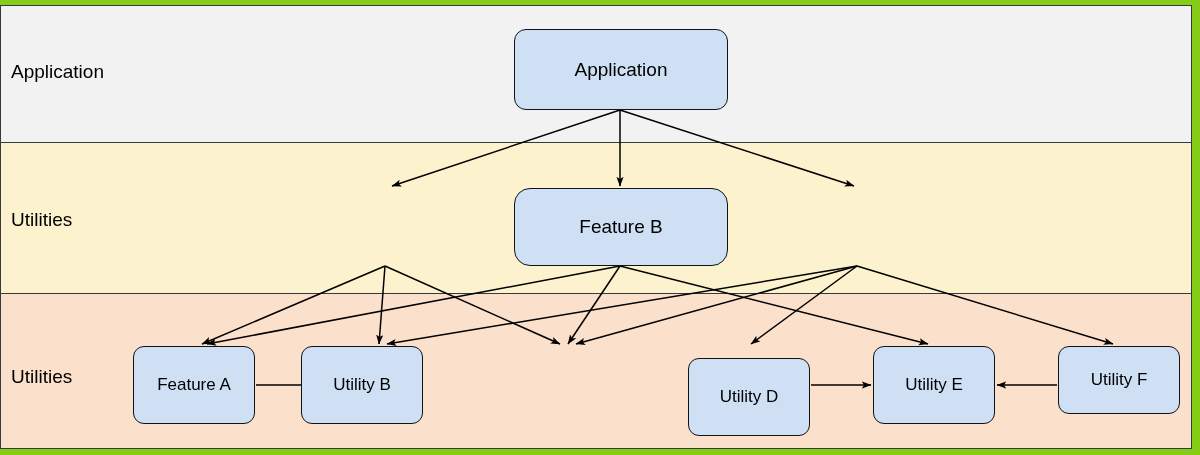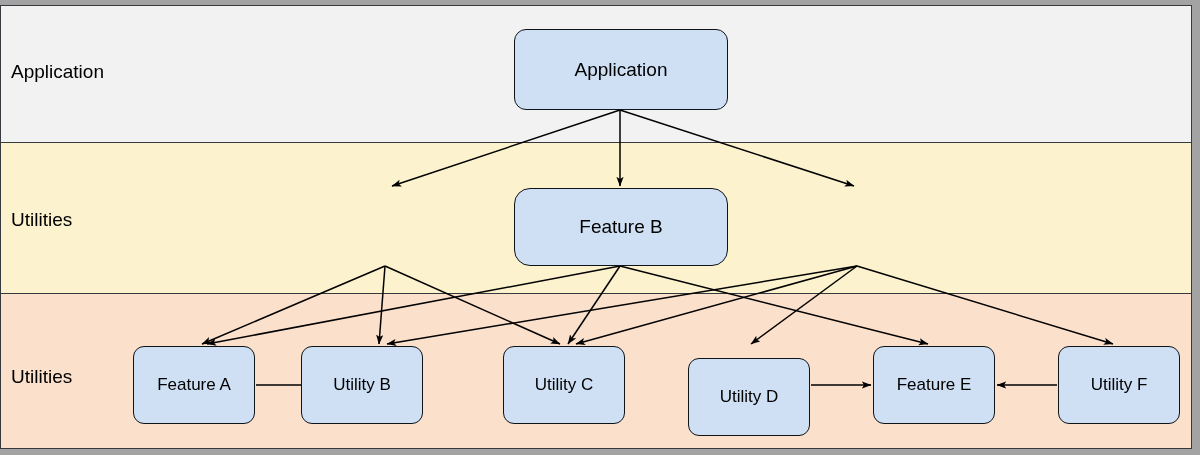--- a/index.html
+++ b/index.html
@@ -6,21 +6,21 @@
     margin: 0;
     padding: 0;
     background: #ffffff;
   }
   #diagram-root {
     position: relative;
     width: 1200px;
     height: 455px;
     font-family: "Liberation Sans", sans-serif;
     overflow: hidden;
-    background: #a3a3a3;
+    background: #84cc16;
   }
   .band {
     position: absolute;
     left: 0;
     box-sizing: border-box;
   }
   #band-application {
     top: 5px;
     width: 1192px;
     height: 137px;
@@ -73,21 +73,21 @@
   #node-application { left: 514px; top: 29px;  width: 214px; height: 81px; }
   #node-feature-a   { left: 278px; top: 188px; width: 214px; height: 78px; }
   #node-feature-b   { left: 514px; top: 188px; width: 214px; height: 78px; border-radius: 16px; }
   #node-feature-c   { left: 750px; top: 188px; width: 215px; height: 78px; }
 
   #node-utility-a { left: 133px;  top: 346px; width: 122px; height: 78px; }
   #node-utility-b { left: 301px;  top: 346px; width: 122px; height: 78px; }
   #node-utility-c { left: 503px;  top: 346px; width: 122px; height: 78px; }
   #node-utility-d { left: 688px;  top: 358px; width: 122px; height: 78px; }
   #node-utility-e { left: 873px;  top: 346px; width: 122px; height: 78px; }
-  #node-utility-f { left: 1058px; top: 346px; width: 122px; height: 78px; text-align: center; }
+  #node-utility-f { left: 1058px; top: 346px; width: 122px; height: 68px; text-align: center; }
 
   #edge-layer {
     position: absolute;
     left: 0; top: 0;
     width: 1200px;
     height: 455px;
     z-index: 2;
     pointer-events: none;
   }
   #edge-layer line { stroke: #000000; stroke-width: 1.5px; }
@@ -151,26 +151,23 @@
   <div class="node" id="node-feature-b">
     <span>Feature B</span>
   </div>
 
   <div class="node small" id="node-utility-a">
     <span>Feature A</span>
   </div>
   <div class="node small" id="node-utility-b">
     <span>Utility B</span>
   </div>
-  <div class="node small" id="node-utility-c">
-    <span>Utility C</span>
-  </div>
   <div class="node small" id="node-utility-d">
     <span>Utility D</span>
   </div>
   <div class="node small" id="node-utility-e">
-    <span>Feature E</span>
+    <span>Utility E</span>
   </div>
   <div class="node small" id="node-utility-f">
     <span>Utility F</span>
   </div>
 
 </div>
 
 </body></html>

